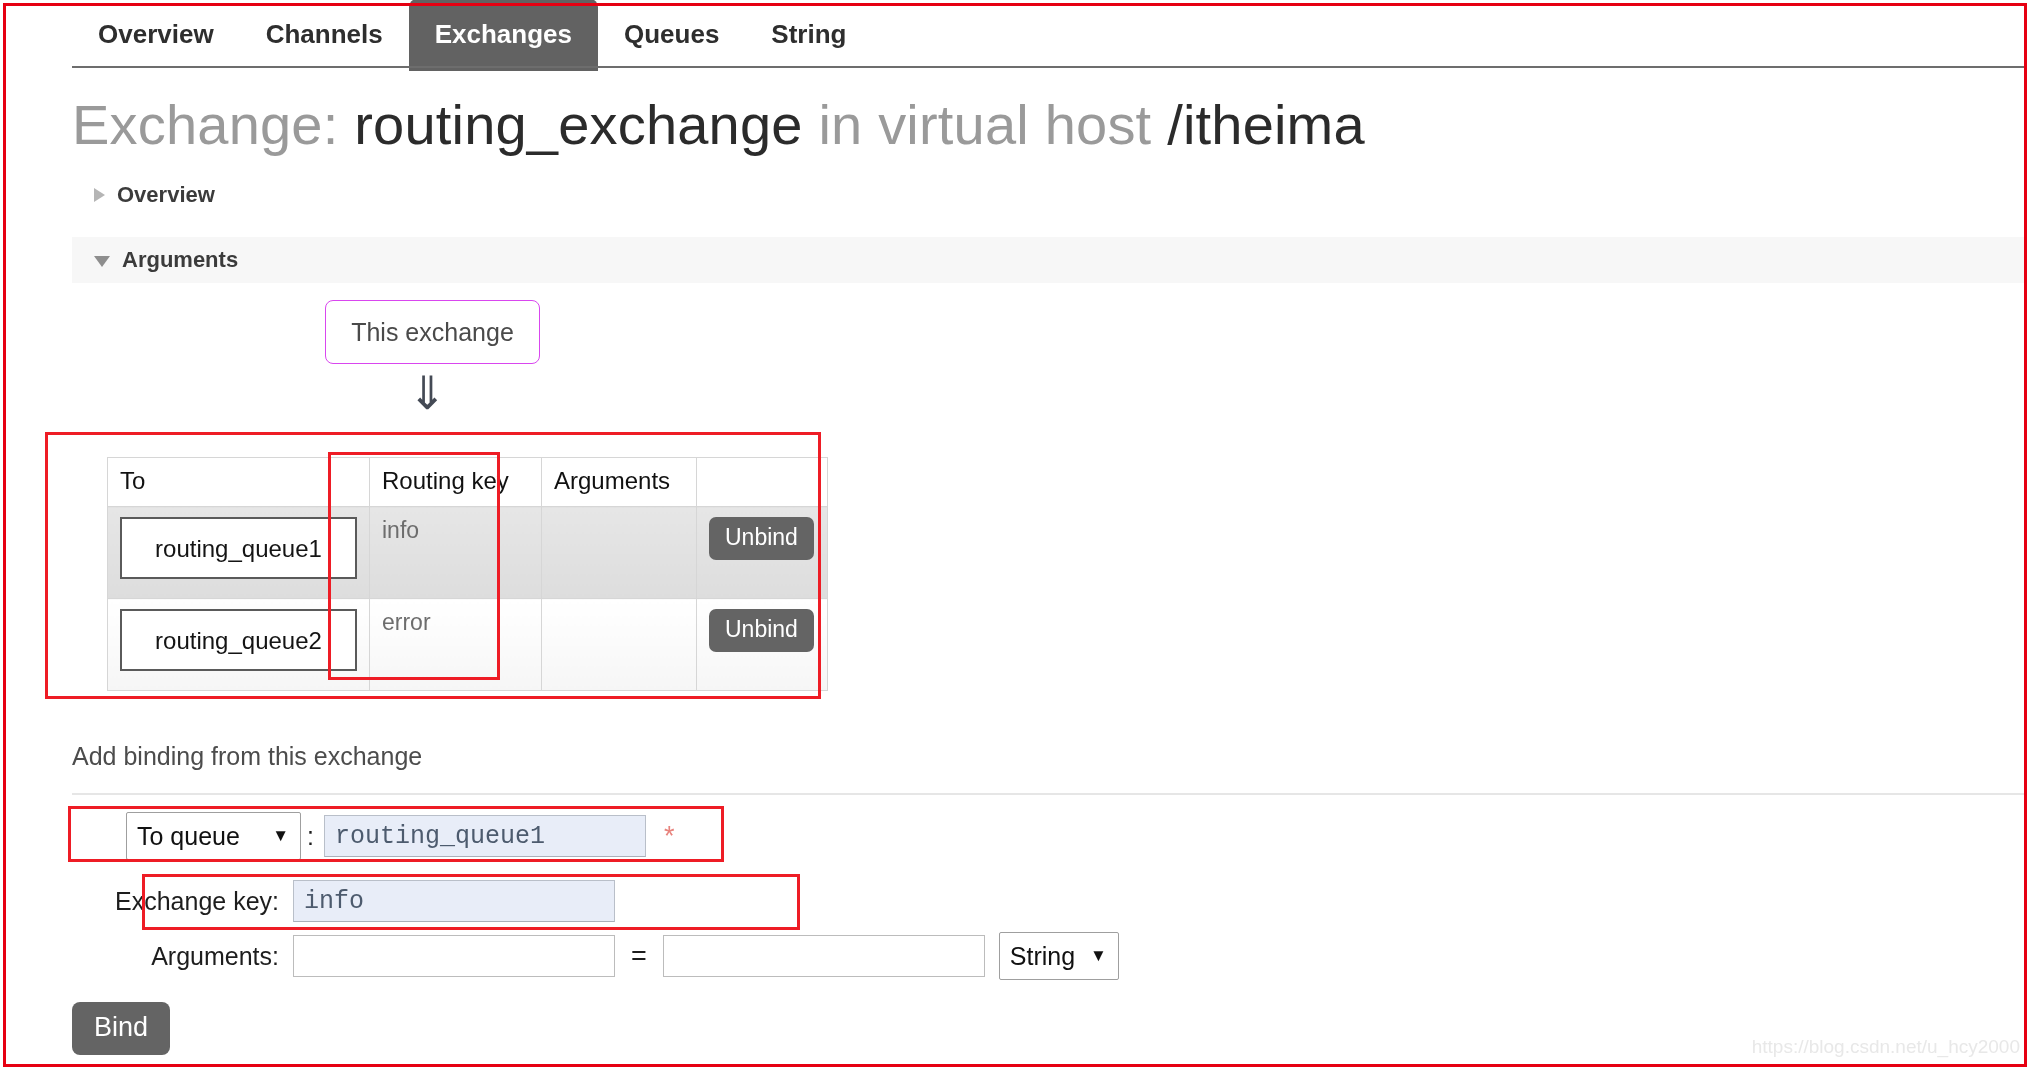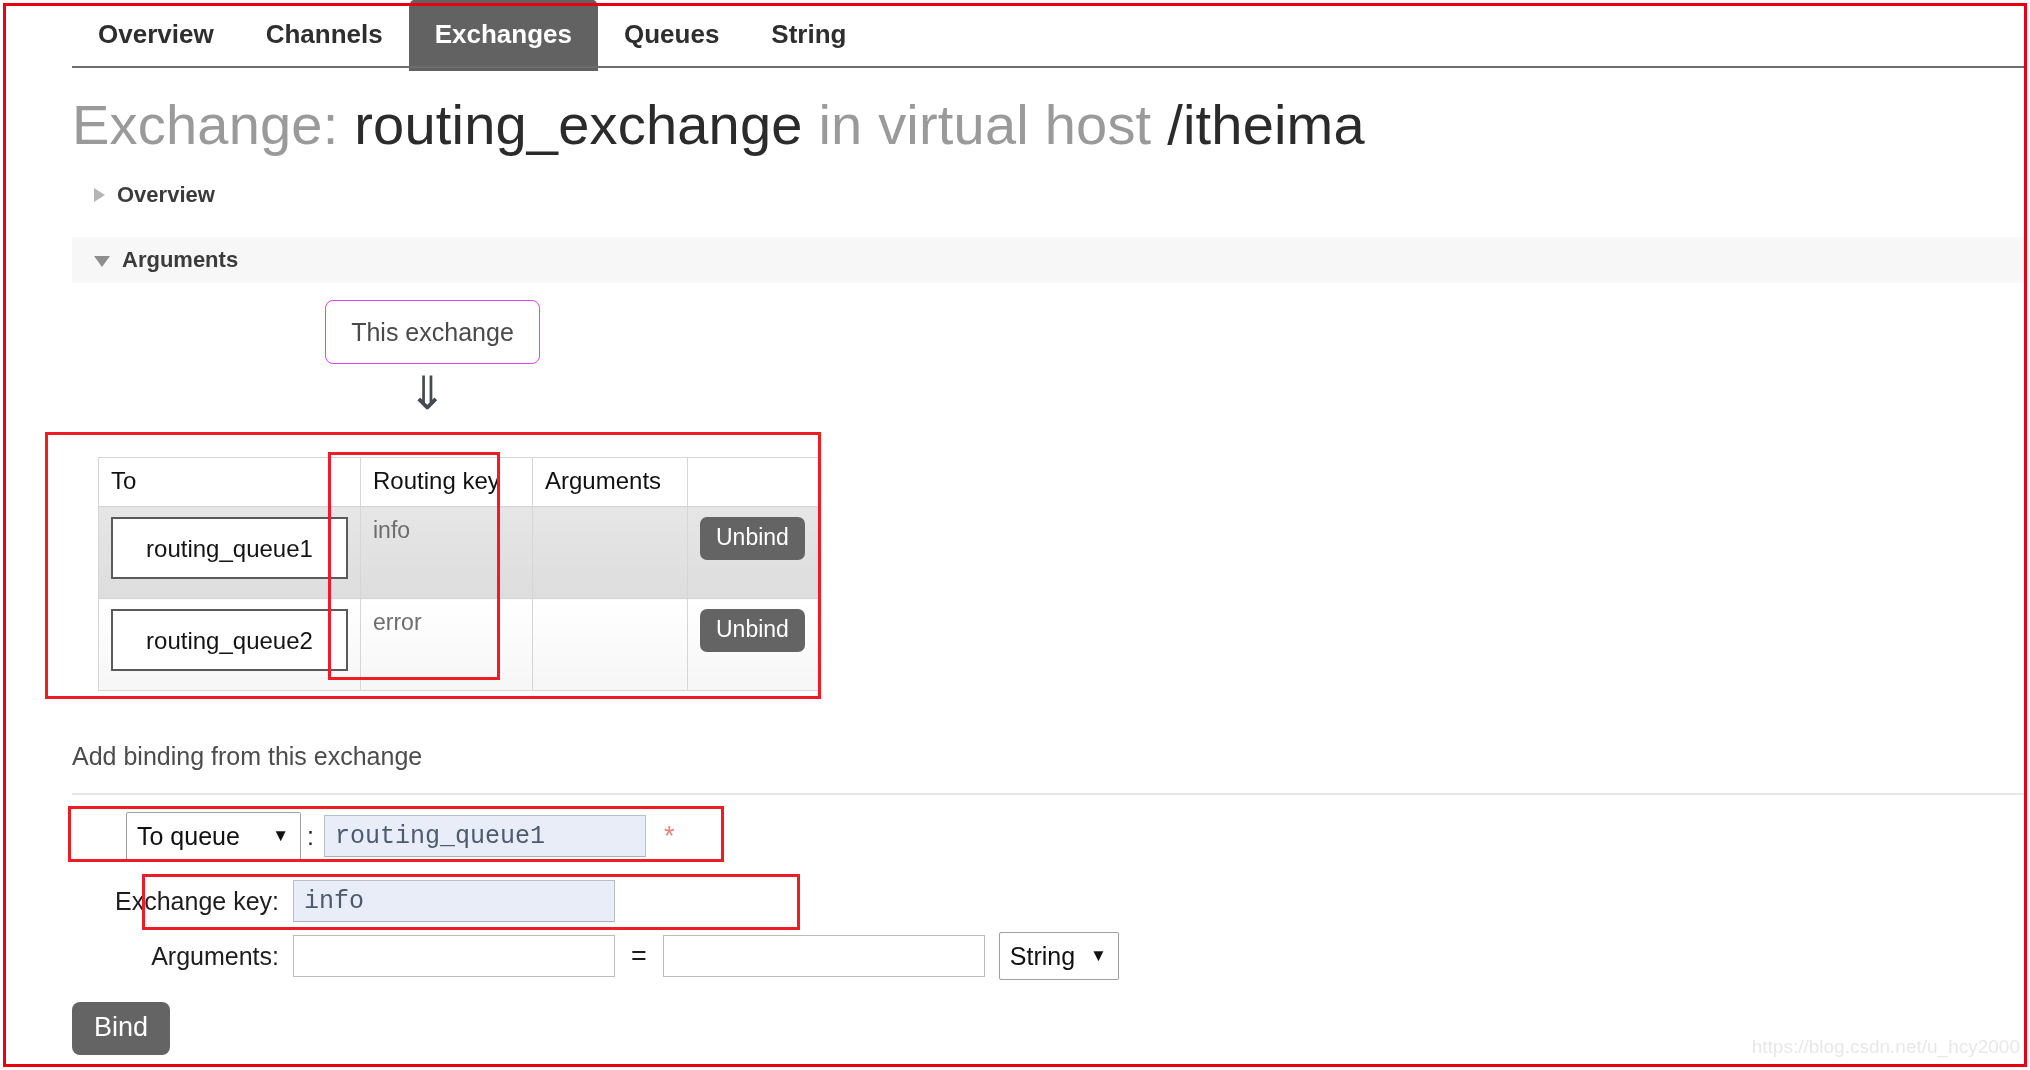--- a/index.html
+++ b/index.html
@@ -121,21 +121,21 @@
     position: absolute;
     left: 408px; top: 370px;
     font-size: 46px;
     color: #444a55;
     line-height: 1;
   }
 
   
   #bind-table-wrap {
     position: absolute;
-    left: 76px; top: 457px;
+    left: 85px; top: 457px;
     width: 720px;
     padding-left: 22px;
   }
   table.bindings {
     border-collapse: collapse;
     table-layout: fixed;
     width: 720px;
     background: #fdfdfd;
   }
   table.bindings th {

